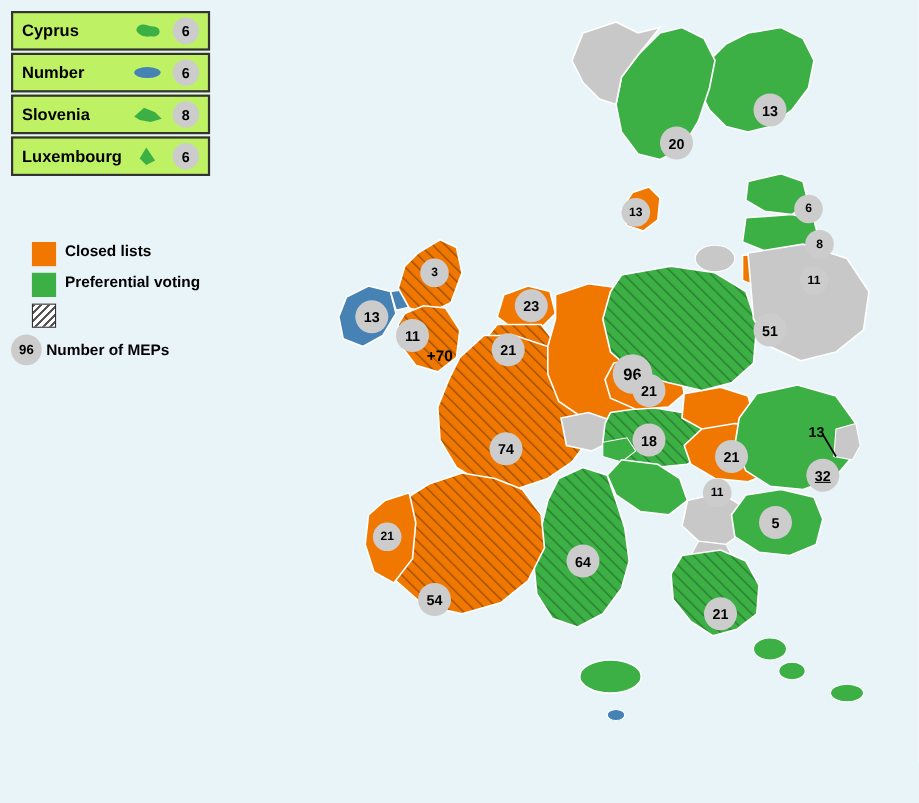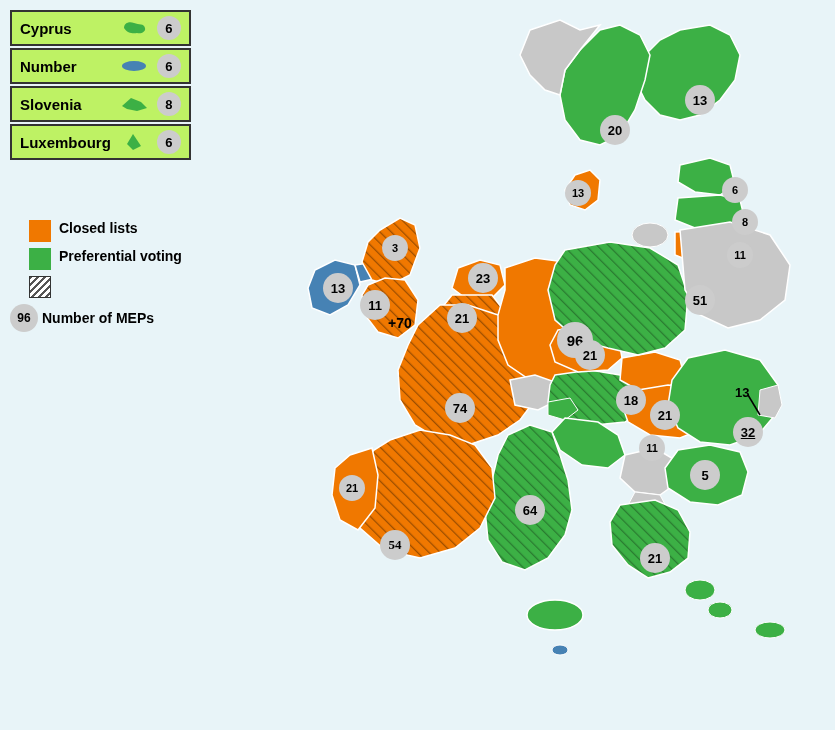--- a/index.html
+++ b/index.html
@@ -344,30 +344,30 @@
   <div class="map-badge" style="left:375px; top:305px;">11</div>
   <div class="map-label-plus" style="left:388px; top:283px;margin-top:32px;">+70</div>
 
   <div class="map-badge" style="left:483px; top:278px;">23</div>
   <div class="map-badge small" style="left:578px; top:193px;">13</div>
   <div class="map-badge" style="left:338px; top:288px;">13</div>
   <div class="map-badge" style="left:462px; top:318px;">21</div>
   <div class="map-badge large" style="left:575px; top:340px;">96</div>
   <div class="map-badge" style="left:660px; top:300px;margin-left:40px;">51</div>
   <div class="map-badge" style="left:460px; top:408px;">74</div>
-  <div class="map-badge" style="left:590px; top:400px;margin-left:41px;">18</div>
+  <div class="map-badge" style="left:590px; top:400px;">18</div>
   <div class="map-badge" style="left:590px; top:355px;">21</div>
   <div class="map-badge" style="left:665px; top:415px;">21</div>
 
   <div class="map-label-plus" style="left:735px; top:385px; font-size:13px; font-weight:bold;">13</div>
   <svg style="position:absolute;top:0;left:0;width:835px;height:730px;pointer-events:none;z-index:4;" viewBox="0 0 835 730">
     <line x1="748" y1="395" x2="760" y2="415" stroke="#000" stroke-width="1.5"></line>
   </svg>
 
   <div class="map-badge" style="left:748px; top:432px;text-decoration:underline;">32</div>
   <div class="map-badge small" style="left:652px; top:448px;">11</div>
   <div class="map-badge small" style="left:352px; top:488px;">21</div>
-  <div class="map-badge" style="left:395px; top:545px;font-family:Liberation Serif, serif;">54</div>
+  <div class="map-badge" style="left:395px; top:545px;">54</div>
   <div class="map-badge" style="left:530px; top:510px;">64</div>
   <div class="map-badge" style="left:705px; top:475px;">5</div>
   <div class="map-badge" style="left:655px; top:558px;">21</div>
 
 </div>
 
 </body></html>

